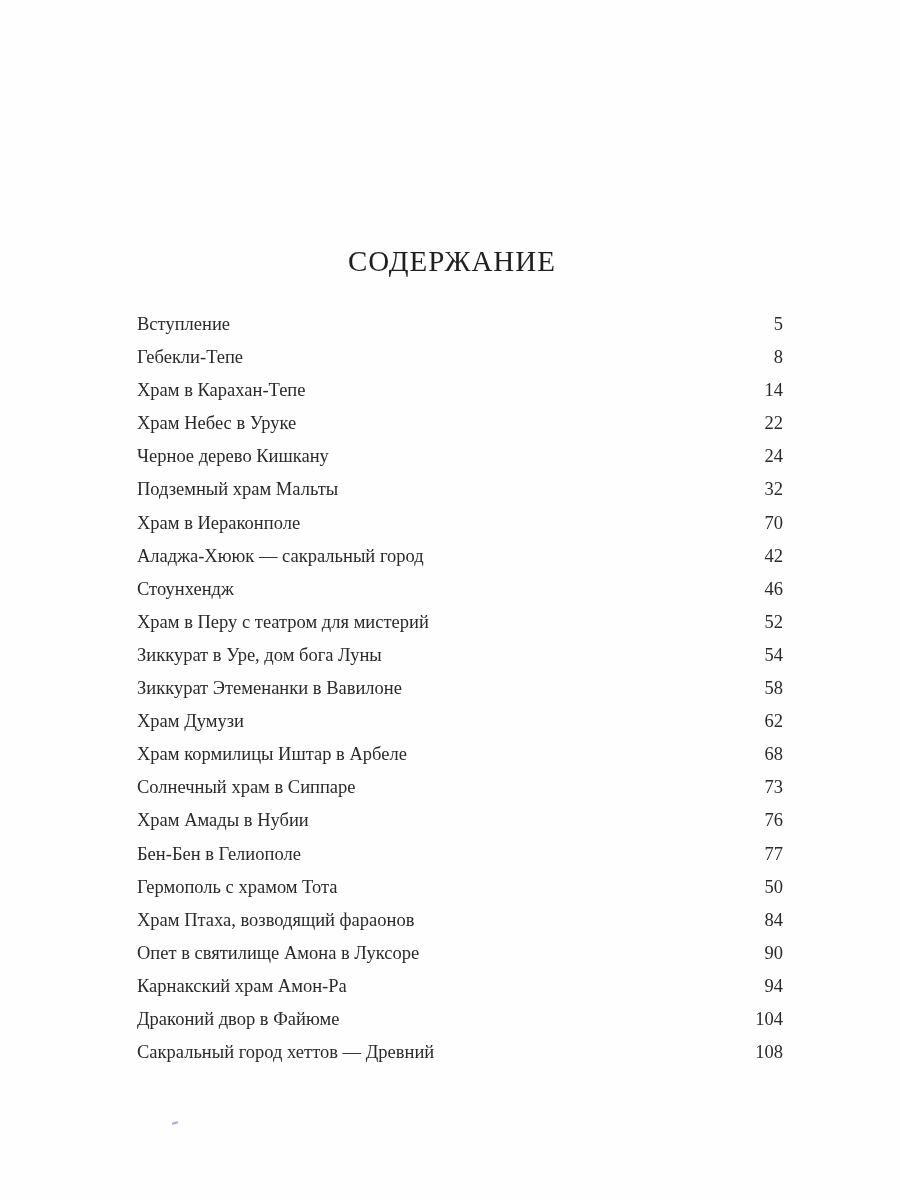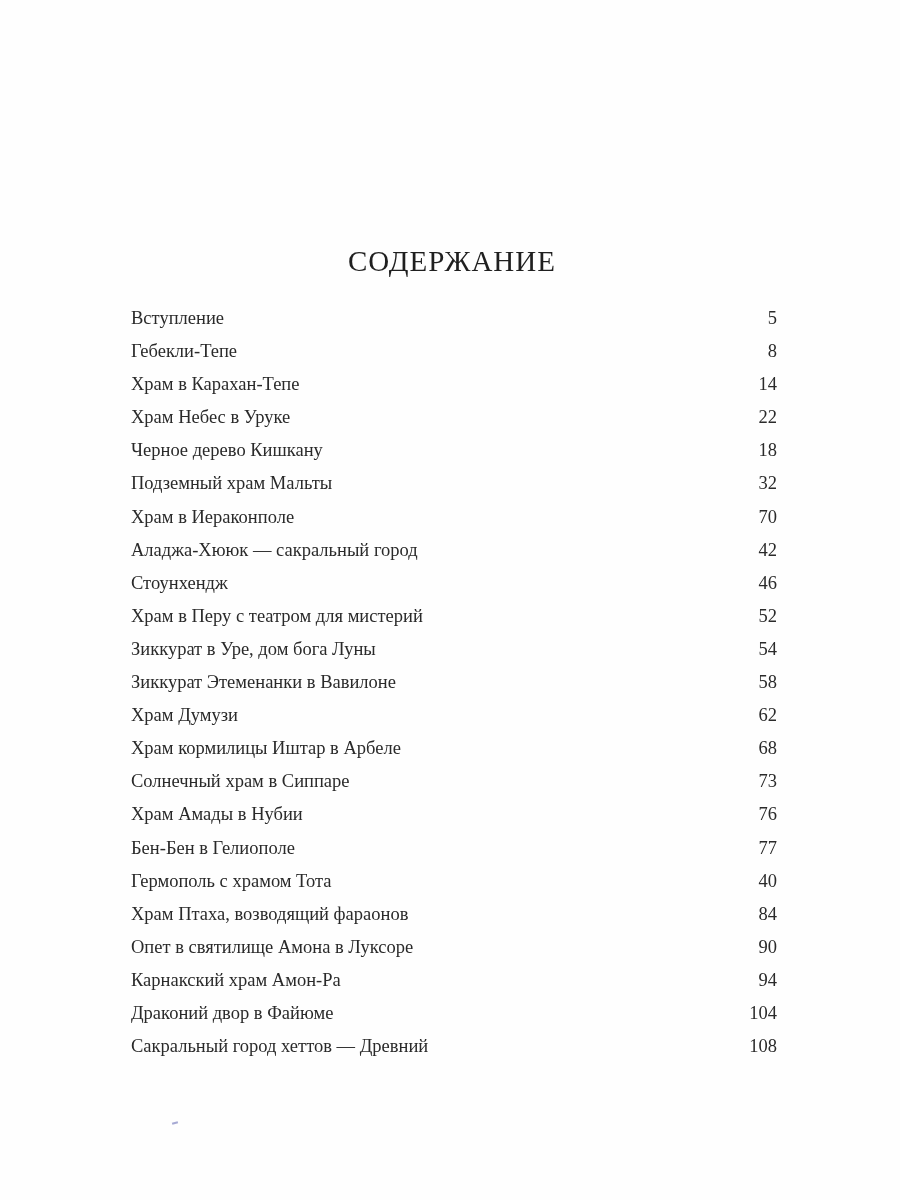--- a/index.html
+++ b/index.html
@@ -31,21 +31,21 @@
     letter-spacing: 1px;
     font-weight: normal;
     color: #1f1f1f;
     margin: 2px;
   }
   .toc {
     position: absolute;
     left: 127px;
     top: 298px;
     width: 646px;
-    margin: 4px;
+    margin: 10px;
     padding: 0;
     list-style: none;
   }
   .toc-row {
     display: flex;
     align-items: baseline;
     height: 33.1px;
     font-size: 18.5px;
     line-height: 33px;
     white-space: nowrap;
@@ -111,21 +111,21 @@
         <span class="toc-page">14</span>
       </li>
     <li class="toc-row">
         <span class="toc-label">Храм Небес в Уруке</span>
         <span class="toc-leader"></span>
         <span class="toc-page">22</span>
       </li>
     <li class="toc-row">
         <span class="toc-label">Черное дерево Кишкану</span>
         <span class="toc-leader"></span>
-        <span class="toc-page">18</span>
+        <span class="toc-page">24</span>
       </li>
     <li class="toc-row">
         <span class="toc-label">Подземный храм Мальты</span>
         <span class="toc-leader"></span>
         <span class="toc-page">32</span>
       </li>
     <li class="toc-row">
         <span class="toc-label">Храм в Иераконполе</span>
         <span class="toc-leader"></span>
         <span class="toc-page">70</span>
@@ -176,21 +176,21 @@
         <span class="toc-page">76</span>
       </li>
     <li class="toc-row">
         <span class="toc-label">Бен-Бен в Гелиополе</span>
         <span class="toc-leader"></span>
         <span class="toc-page">77</span>
       </li>
     <li class="toc-row">
         <span class="toc-label">Гермополь с храмом Тота</span>
         <span class="toc-leader"></span>
-        <span class="toc-page">40</span>
+        <span class="toc-page">50</span>
       </li>
     <li class="toc-row">
         <span class="toc-label">Храм Птаха, возводящий фараонов</span>
         <span class="toc-leader"></span>
         <span class="toc-page">84</span>
       </li>
     <li class="toc-row">
         <span class="toc-label">Опет в святилище Амона в Луксоре</span>
         <span class="toc-leader"></span>
         <span class="toc-page">90</span>

